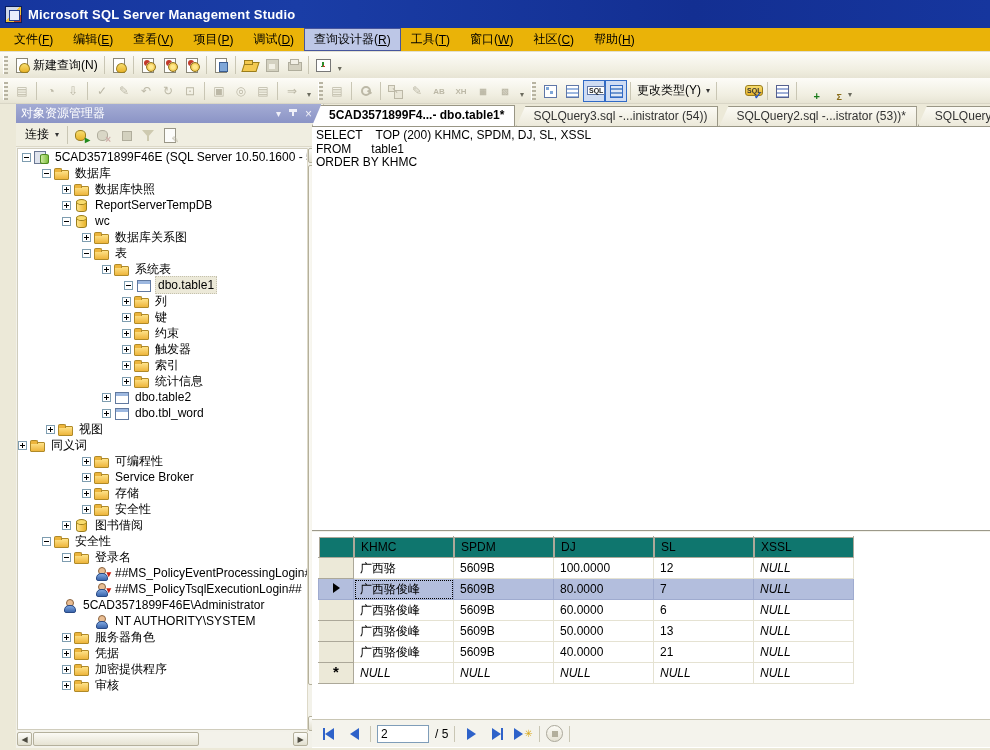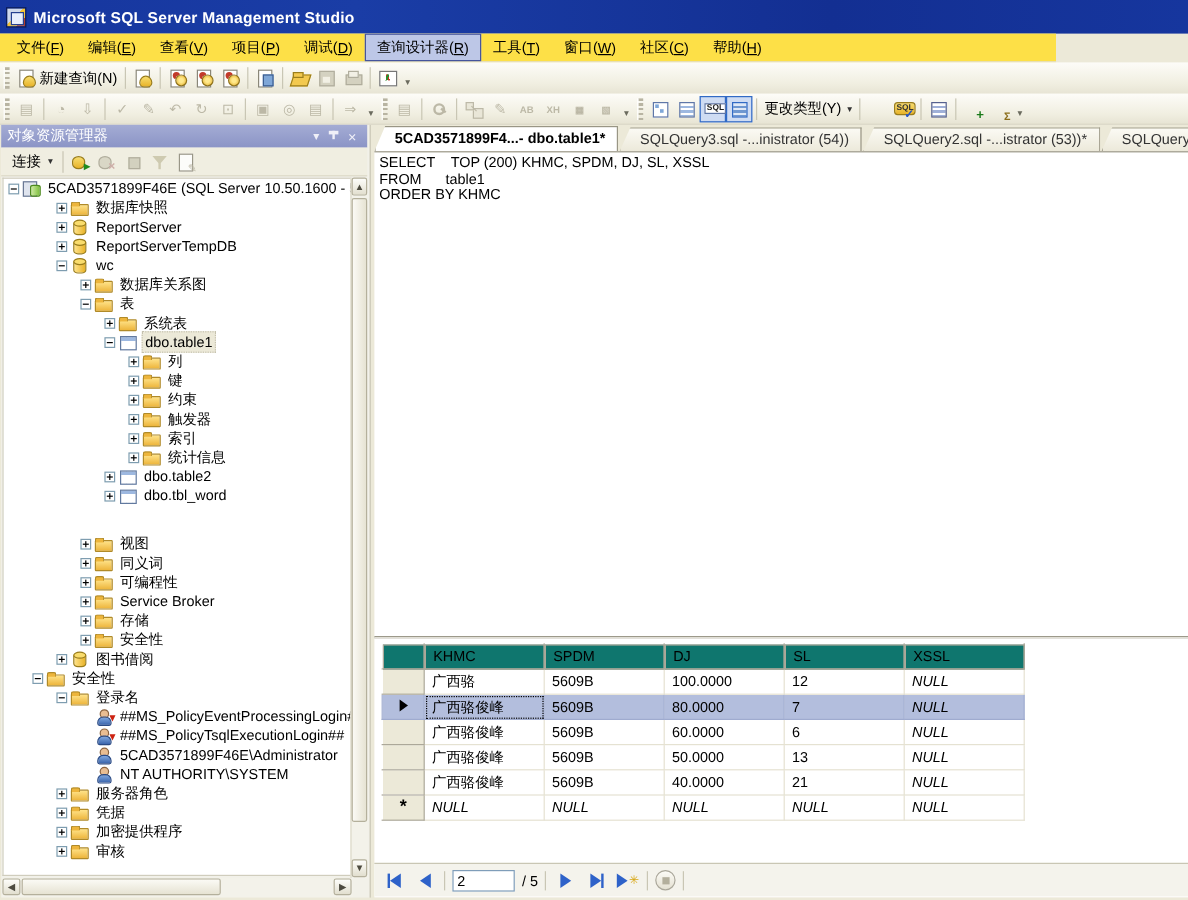--- a/index.html
+++ b/index.html
@@ -9,21 +9,21 @@
   
   .titlebar { position:absolute; left:0; top:0; width:990px; height:28px;
     background:linear-gradient(90deg,#16369e,#1a3da6 30%,#132f92 70%,#16369e);
     display:flex; align-items:center; color:#fff; }
   .app-icon { width:17px; height:17px; margin:0 6px 0 5px; position:relative;
     background:linear-gradient(135deg,#cfd8ea 0 45%,#f3c53a 45% 75%,#b23c2c 75%); border:1px solid #0a1c5a; }
   .app-icon::after{ content:""; position:absolute; left:3px; top:3px; width:9px; height:9px; border:1px solid #27418f; background:#e8eefc;}
   .title-text { font-weight:bold; font-size:13px; letter-spacing:.2px; }
 
   
-  .menubar { position:absolute; left:0; top:28px; width:880px; height:24px; background:#fde047;
+  .menubar { position:absolute; left:0; top:28px; width:990px; height:24px; background:#eab308;
     display:flex; align-items:stretch; border-bottom:1px solid #e2dfd0; padding-left:4px;}
   .mi { display:flex; align-items:center; padding:0 9px; cursor:default; border:1px solid transparent; }
   .mi.sel { background:#bdc7e7; border:1px solid #46559c; }
   .u { text-decoration:underline; }
 
   
   .tbrow { position:absolute; left:0; width:990px; height:26px;
     background:linear-gradient(#fdfcf8,#f0eee0 70%,#e7e4d4); display:flex; align-items:center; }
   .tb1 { top:52px; } .tb2 { top:78px; border-bottom:1px solid #d9d6c6; }
   .grip { width:5px; height:18px; margin:0 3px; background:repeating-linear-gradient(#b8b4a2 0 2px,transparent 2px 4px); border-left:1px solid #fff; }
@@ -81,21 +81,21 @@
   .i-filter-icon::before { content:""; position:absolute; left:2px; top:3px; width:0; height:0;
     border-left:6px solid transparent; border-right:6px solid transparent; border-top:7px solid #c9c4a8; }
   .i-filter-icon::after { content:""; position:absolute; left:7px; top:9px; width:2px; height:5px; background:#c9c4a8; }
   .i-script-wizard-icon::after { content:"✎"; position:absolute; right:-1px; bottom:-2px; color:#b3af9c; font-size:9px; }
   .i-key-icon::before { content:""; position:absolute; left:3px; top:3px; width:6px; height:6px; border:2px solid #b3af9c; border-radius:50%; }
   .i-key-icon::after { content:""; position:absolute; left:9px; top:8px; width:5px; height:2px; background:#b3af9c; box-shadow:2px 2px 0 -1px #b3af9c; transform:rotate(40deg); }
   .i-relationships-icon::before { content:""; position:absolute; left:1px; top:2px; width:5px; height:5px; border:1px solid #b3af9c; background:#e8e5d6; box-shadow:7px 6px 0 #e8e5d6,7px 6px 0 1px #b3af9c; }
   .i-relationships-icon::after { content:""; position:absolute; left:5px; top:7px; width:6px; height:1px; background:#b3af9c; transform:rotate(45deg); }
 
   
-  .explorer { position:absolute; left:1px; top:104px; width:308px; height:646px; background:#f2f1e9; border-right:1px solid #c8c5b2; }
+  .explorer { position:absolute; left:16px; top:104px; width:308px; height:646px; background:#f2f1e9; border-right:1px solid #c8c5b2; }
   .exp-head { position:absolute; left:0; top:0; width:305px; height:19px;
     background:linear-gradient(#a4acd4,#8b94c6); color:#fff; display:flex; align-items:center; padding:0 5px; }
   .exp-head .sp { flex:1; }
   .hd-ic { color:#f0f0f8; font-size:10px; width:15px; text-align:center; cursor:default; }
   .pinico { width:15px; position:relative; height:12px; }
   .pinico::before { content:""; position:absolute; left:6px; top:1px; width:2px; height:7px; background:#f0f0f8; }
   .pinico::after { content:""; position:absolute; left:3px; top:1px; width:8px; height:3px; background:#f0f0f8; }
   .exp-tools { position:absolute; left:0; top:19px; width:305px; height:24px; background:#f0eee1; border-bottom:1px solid #ddd9c8;
     display:flex; align-items:center; padding:0 4px; }
   .connect-btn { display:inline-flex; align-items:center; gap:4px; padding:2px 4px; border:1px solid transparent; }
@@ -410,29 +410,29 @@
     <button class="tbtn dis">
         <span class="icn i-script-wizard-icon"></span>
       </button>
   </div>
   <div class="tree">
       <div class="trow" style="padding-left: 4px;">
         <span class="texp"></span>
         <span class="ticn t-server-icon"></span>
         <span class="tlabel">5CAD3571899F46E (SQL Server 10.50.1600 - 5CAD</span>
       </div>
+      <div class="trow" style="padding-left: 24px;">
+        <span class="texp"></span>
+        <span class="ticn t-folder-icon"></span>
+        <span class="tlabel">数据库</span>
+      </div>
       <div class="trow" style="padding-left: 44px;">
         <span class="texp plus"></span>
         <span class="ticn t-folder-icon"></span>
         <span class="tlabel">数据库快照</span>
-      </div>
-      <div class="trow" style="padding-left: 44px;">
-        <span class="texp plus"></span>
-        <span class="ticn t-database-icon"></span>
-        <span class="tlabel">ReportServer</span>
       </div>
       <div class="trow" style="padding-left: 44px;">
         <span class="texp plus"></span>
         <span class="ticn t-database-icon"></span>
         <span class="tlabel">ReportServerTempDB</span>
       </div>
       <div class="trow" style="padding-left: 44px;">
         <span class="texp"></span>
         <span class="ticn t-database-icon"></span>
         <span class="tlabel">wc</span>
@@ -445,21 +445,21 @@
       <div class="trow" style="padding-left: 64px;">
         <span class="texp"></span>
         <span class="ticn t-folder-icon"></span>
         <span class="tlabel">表</span>
       </div>
       <div class="trow" style="padding-left: 84px;">
         <span class="texp plus"></span>
         <span class="ticn t-folder-icon"></span>
         <span class="tlabel">系统表</span>
       </div>
-      <div class="trow sel" style="padding-left: 84px;">
+      <div class="trow sel" style="padding-left: 106px;">
         <span class="texp"></span>
         <span class="ticn t-table-icon"></span>
         <span class="tlabel">dbo.table1</span>
       </div>
       <div class="trow" style="padding-left: 104px;">
         <span class="texp plus"></span>
         <span class="ticn t-folder-icon"></span>
         <span class="tlabel">列</span>
       </div>
       <div class="trow" style="padding-left: 104px;">
@@ -490,26 +490,26 @@
       <div class="trow" style="padding-left: 84px;">
         <span class="texp plus"></span>
         <span class="ticn t-table-icon"></span>
         <span class="tlabel">dbo.table2</span>
       </div>
       <div class="trow" style="padding-left: 84px;">
         <span class="texp plus"></span>
         <span class="ticn t-table-icon"></span>
         <span class="tlabel">dbo.tbl_word</span>
       </div>
-      <div class="trow" style="padding-left: 64px; margin-top: 24px;">
+      <div class="trow" style="padding-left: 28px;">
         <span class="texp plus"></span>
         <span class="ticn t-folder-icon"></span>
         <span class="tlabel">视图</span>
       </div>
-      <div class="trow" style="padding-left: 64px;">
+      <div class="trow" style="">
         <span class="texp plus"></span>
         <span class="ticn t-folder-icon"></span>
         <span class="tlabel">同义词</span>
       </div>
       <div class="trow" style="padding-left: 64px;">
         <span class="texp plus"></span>
         <span class="ticn t-folder-icon"></span>
         <span class="tlabel">可编程性</span>
       </div>
       <div class="trow" style="padding-left: 64px;">
@@ -549,21 +549,21 @@
         </span>
         <span class="tlabel">##MS_PolicyEventProcessingLogin##</span>
       </div>
       <div class="trow" style="padding-left: 64px;">
         <span class="texp none"></span>
         <span class="ticn t-login-disabled-icon">
           <span class="ovr">▾</span>
         </span>
         <span class="tlabel">##MS_PolicyTsqlExecutionLogin##</span>
       </div>
-      <div class="trow" style="padding-left: 64px;">
+      <div class="trow" style="padding-left: 32px;">
         <span class="texp none"></span>
         <span class="ticn t-login-icon"></span>
         <span class="tlabel">5CAD3571899F46E\Administrator</span>
       </div>
       <div class="trow" style="padding-left: 64px;">
         <span class="texp none"></span>
         <span class="ticn t-login-icon"></span>
         <span class="tlabel">NT AUTHORITY\SYSTEM</span>
       </div>
       <div class="trow" style="padding-left: 44px;">

